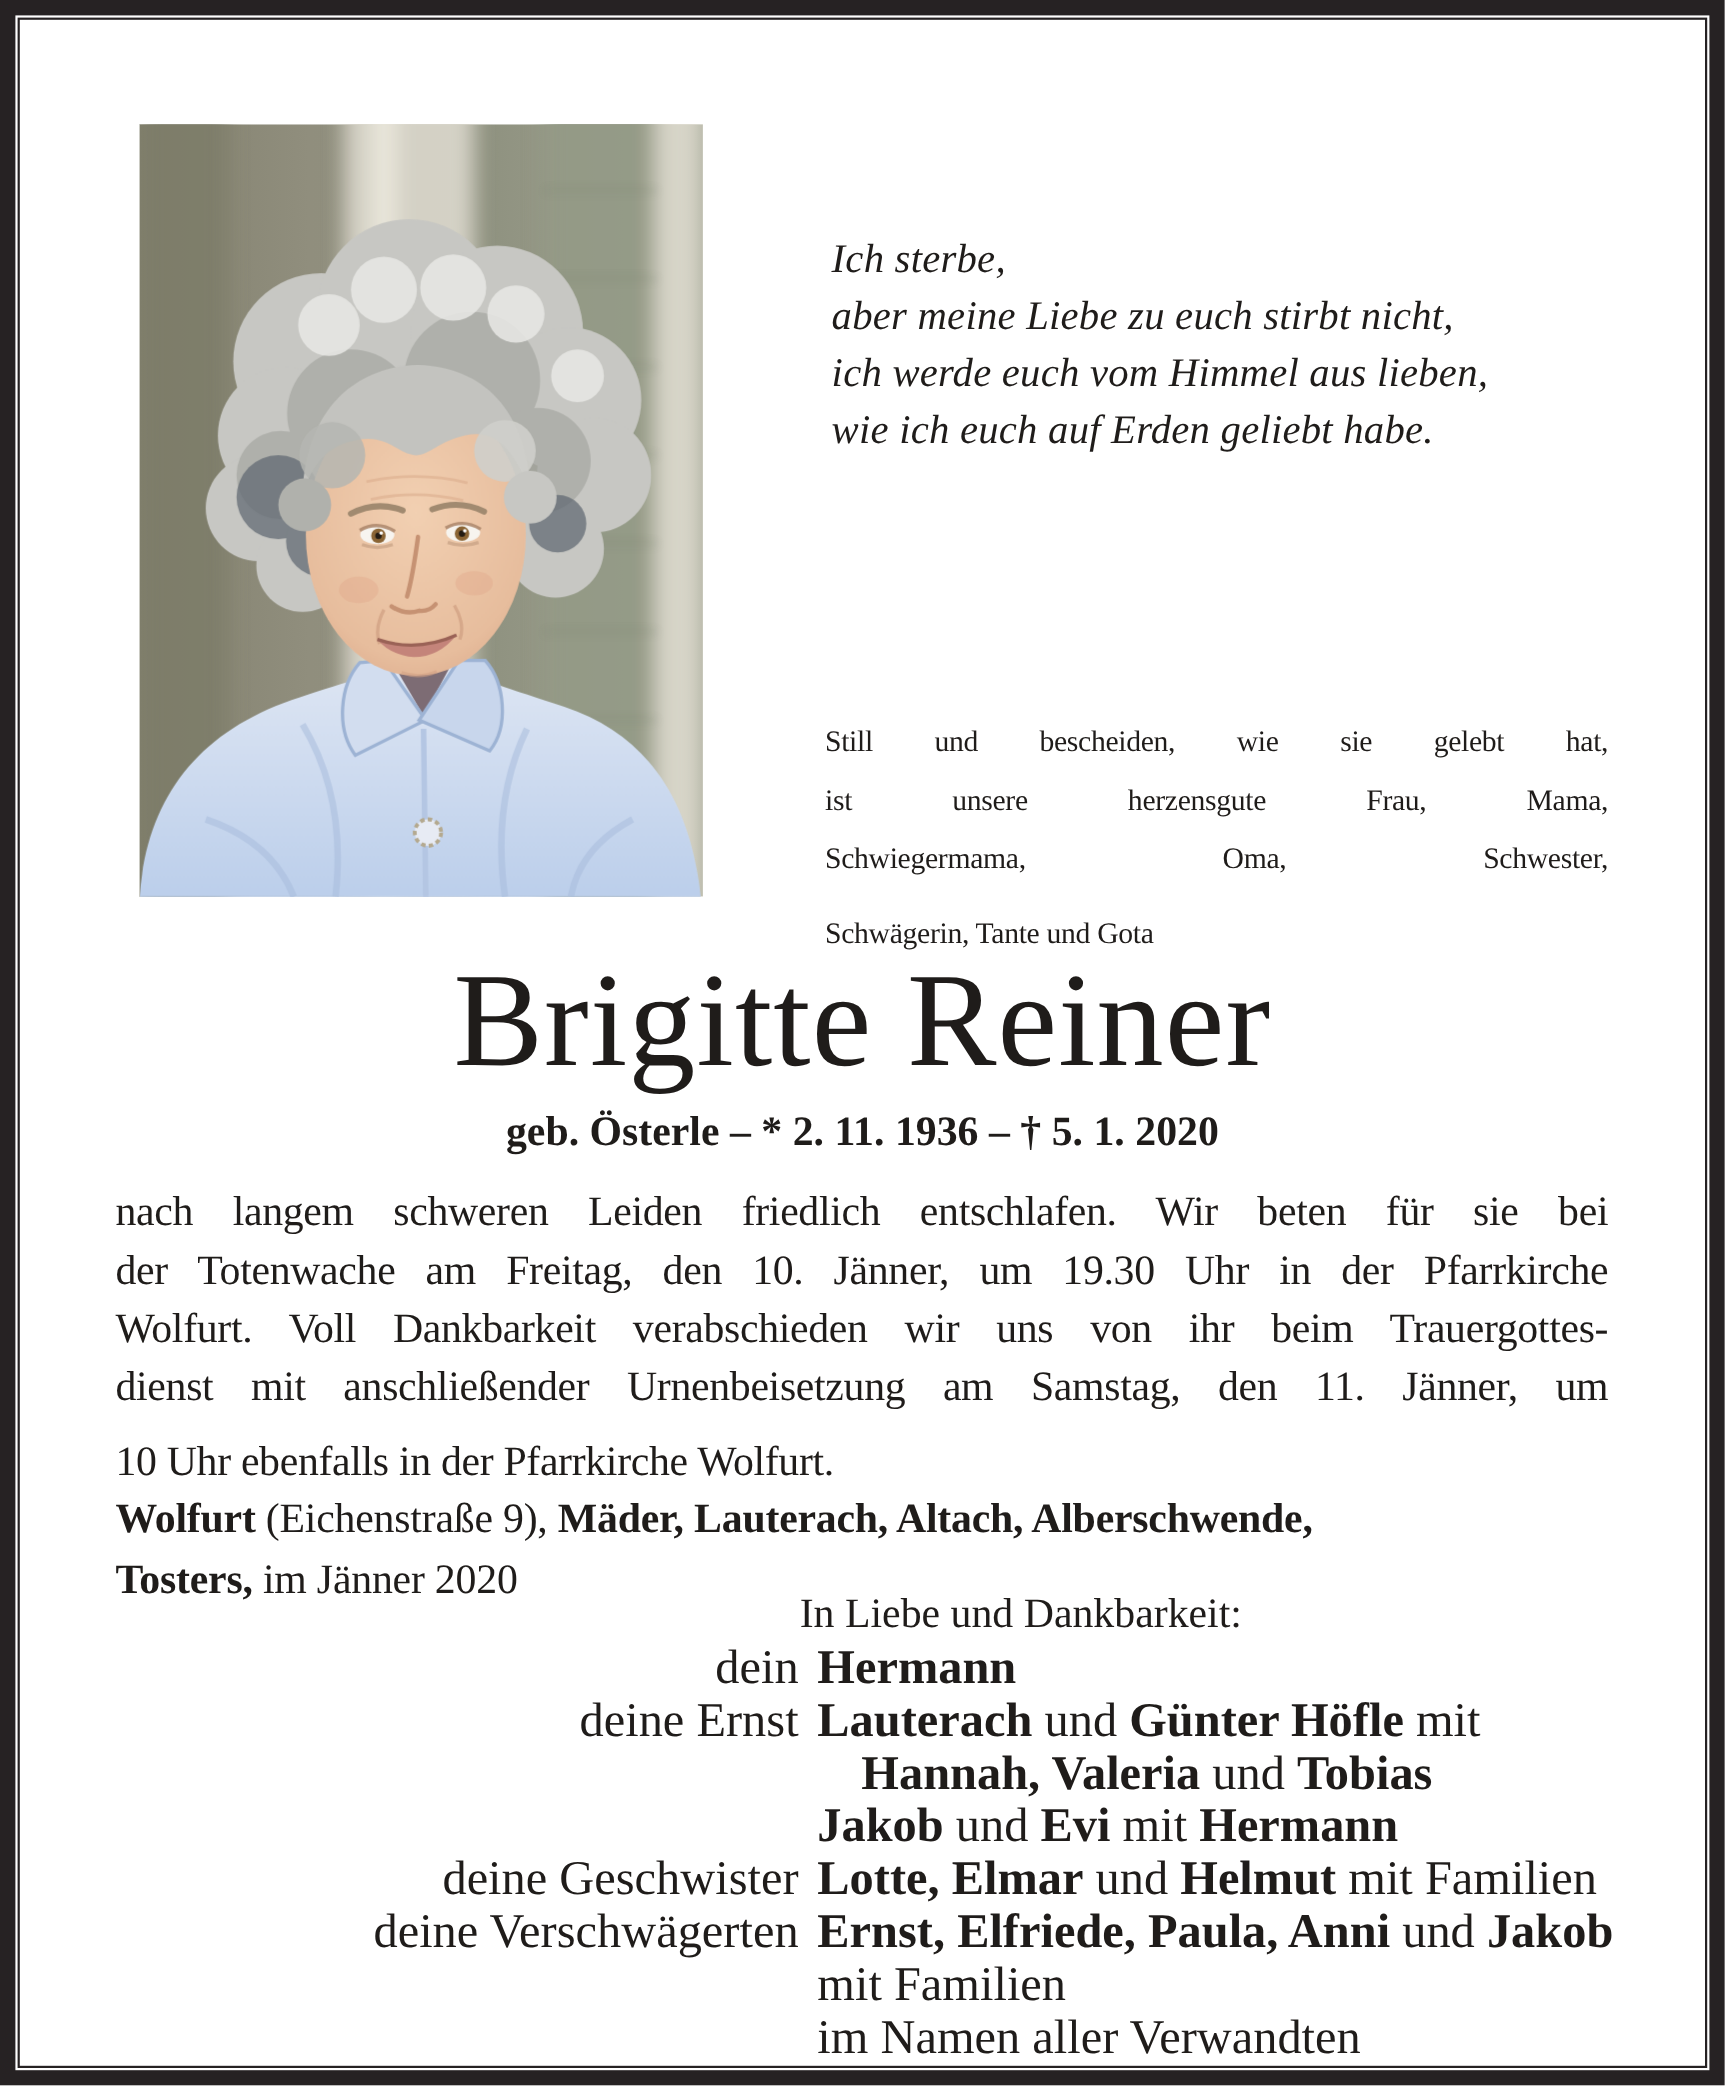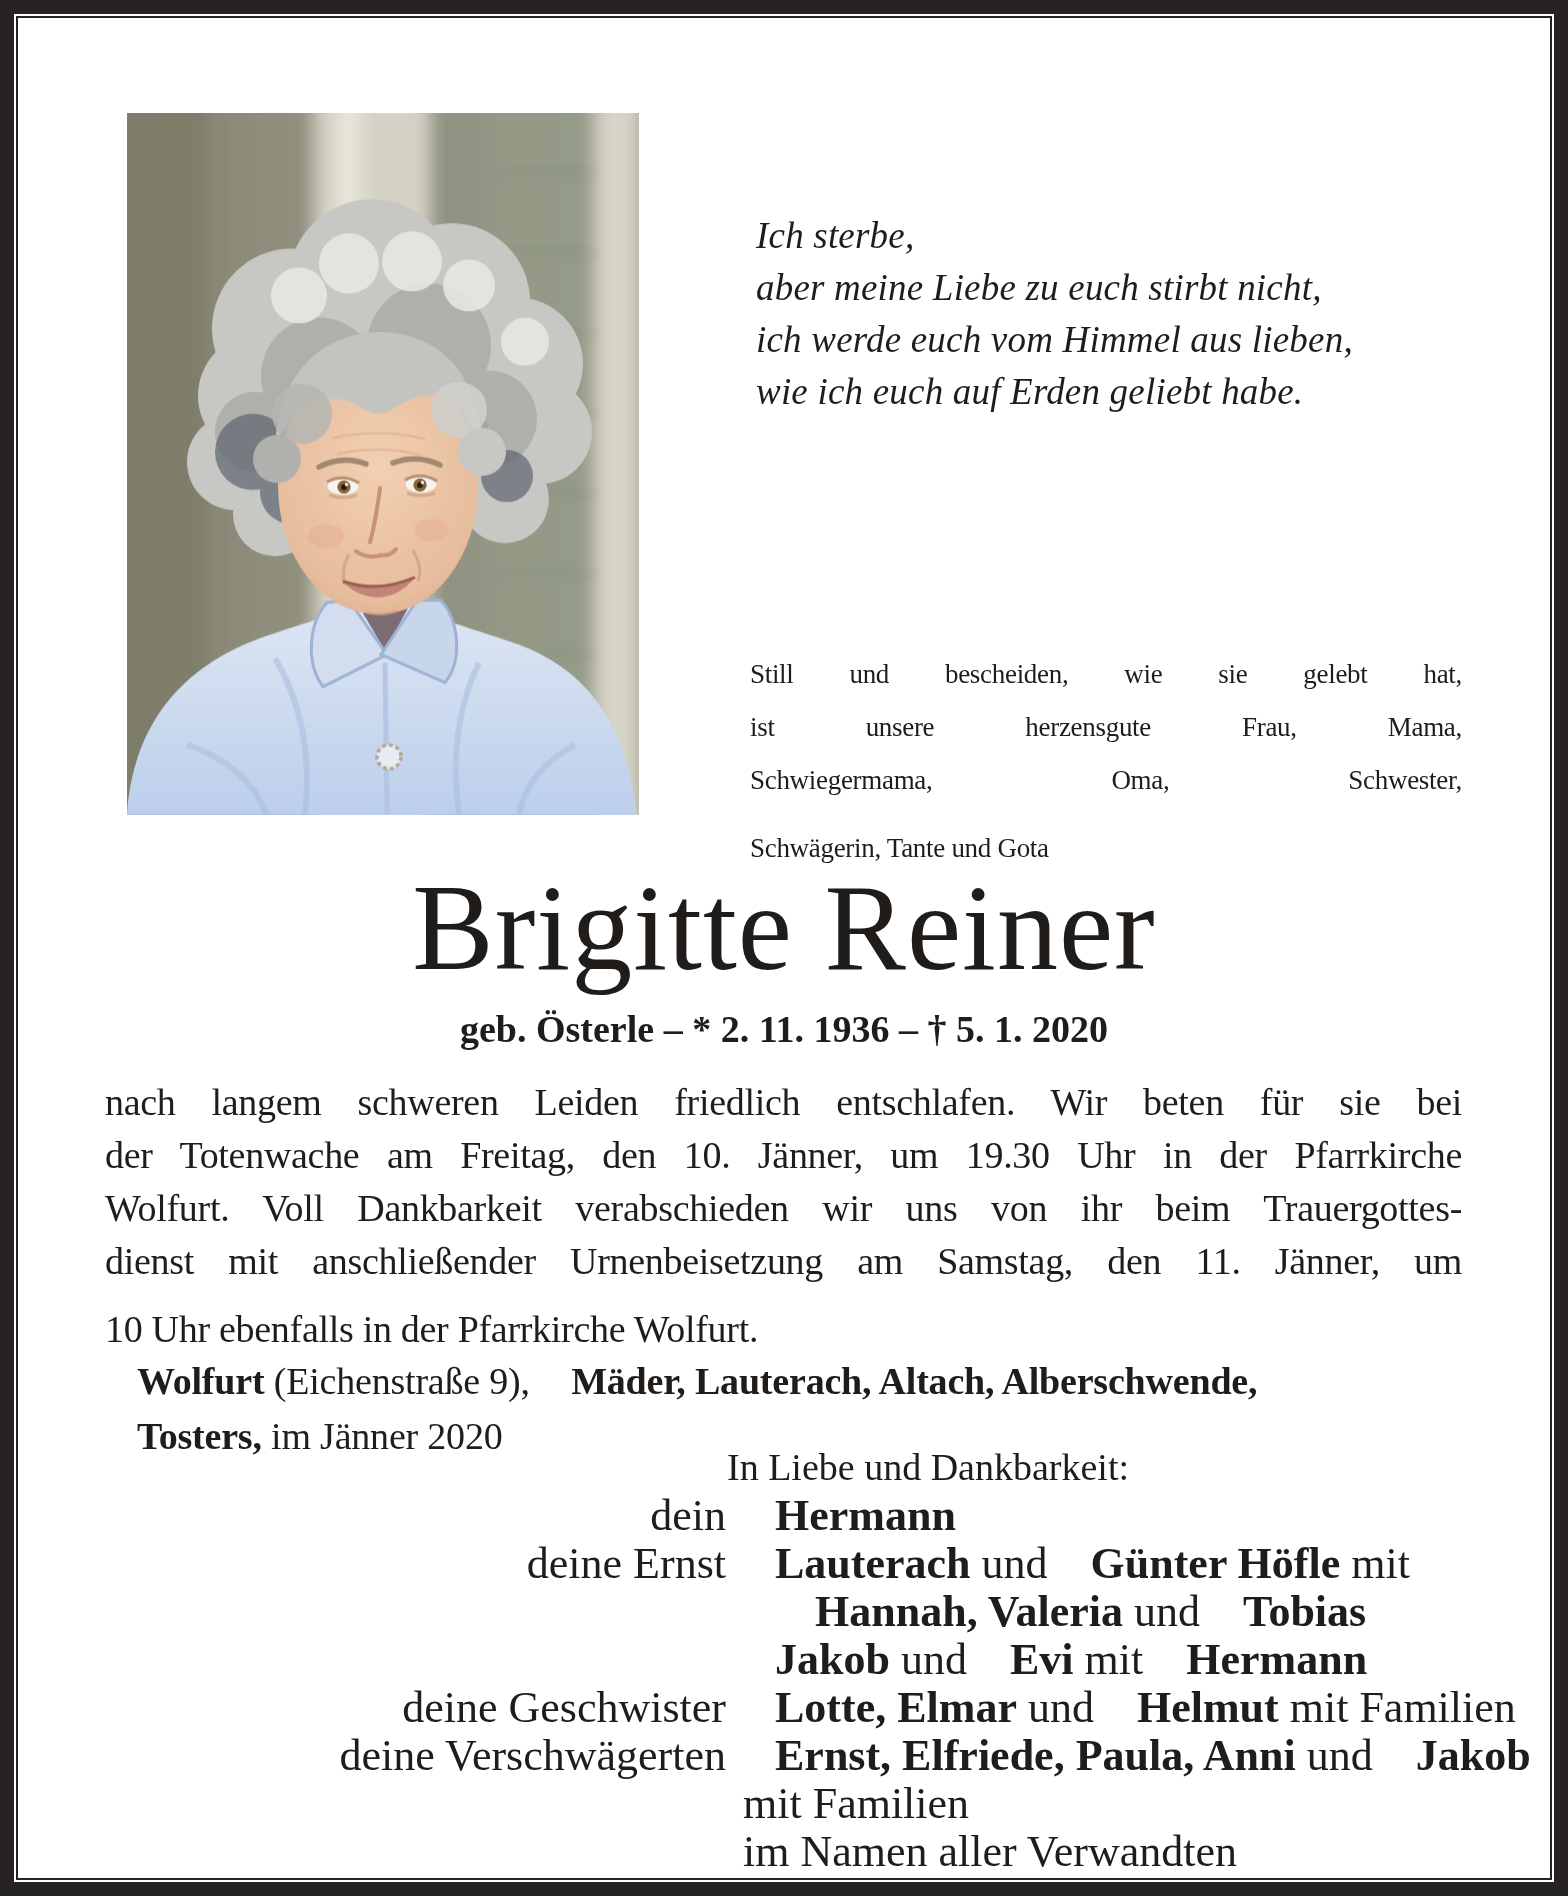--- a/index.html
+++ b/index.html
@@ -84,21 +84,21 @@
     white-space: nowrap;
   }
   .fl {
     display: inline-block;
     width: 696px;
     text-align: right;
     vertical-align: top;
   }
   .fv { margin-left: 17px; }
   .fv.ind { margin-left: 57px; }
-  .bd { font-weight: 700; margin-left: 32px; }
+  .bd { font-weight: 700; }
 </style>
 </head>
 <body>
 
 <div class="frame">
   <div class="pin"></div>
 
   <svg class="photo" viewBox="0 0 512 700" preserveAspectRatio="none" role="img">
     <defs>
       <linearGradient id="bgg" x1="0" y1="0" x2="1" y2="0">

